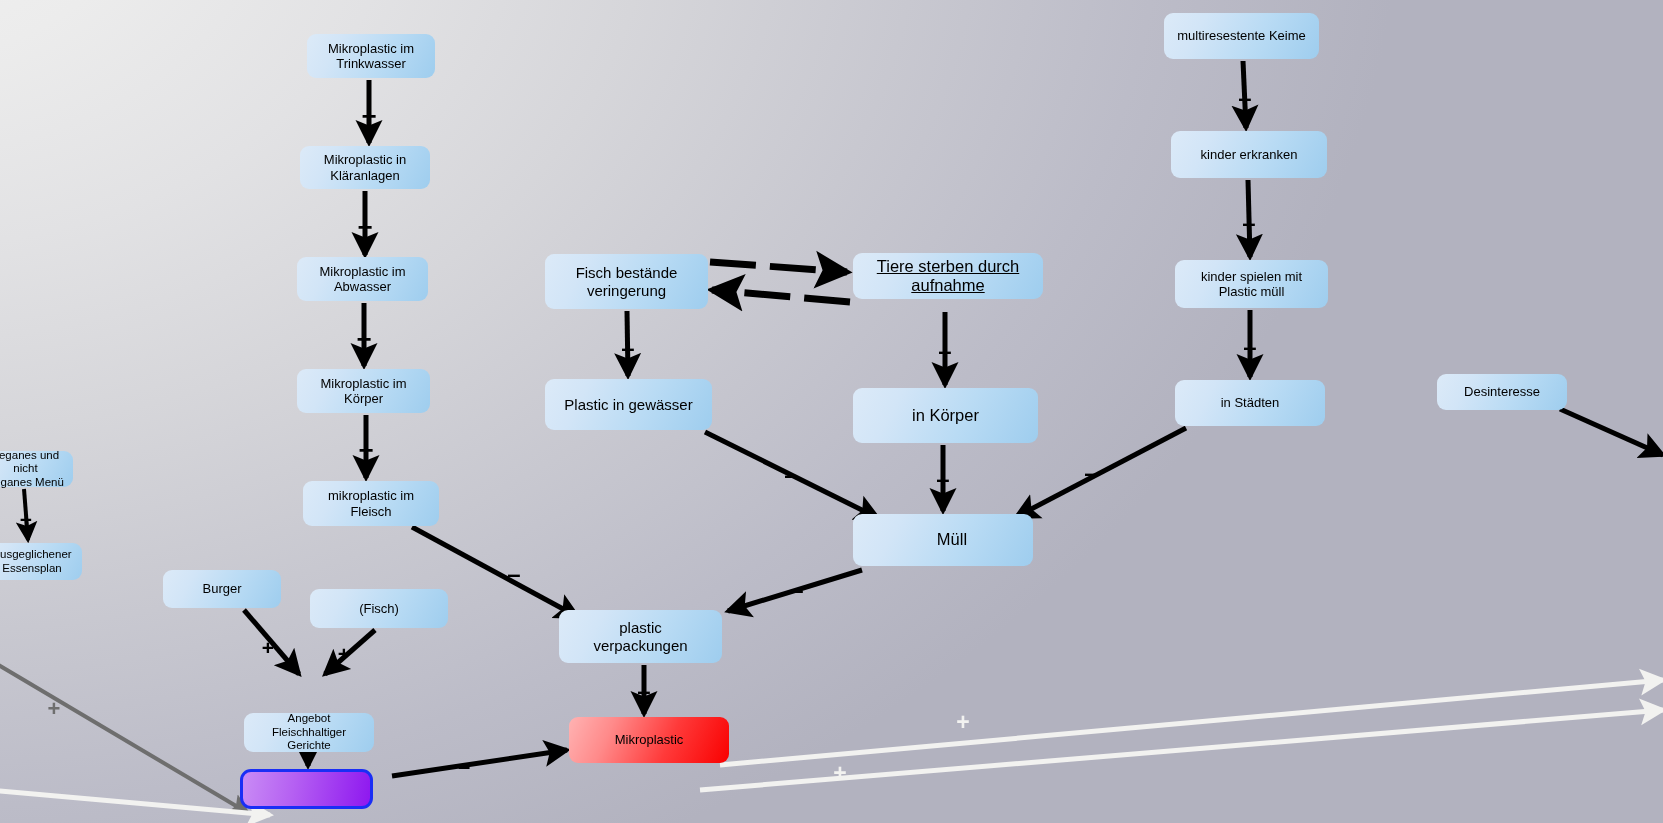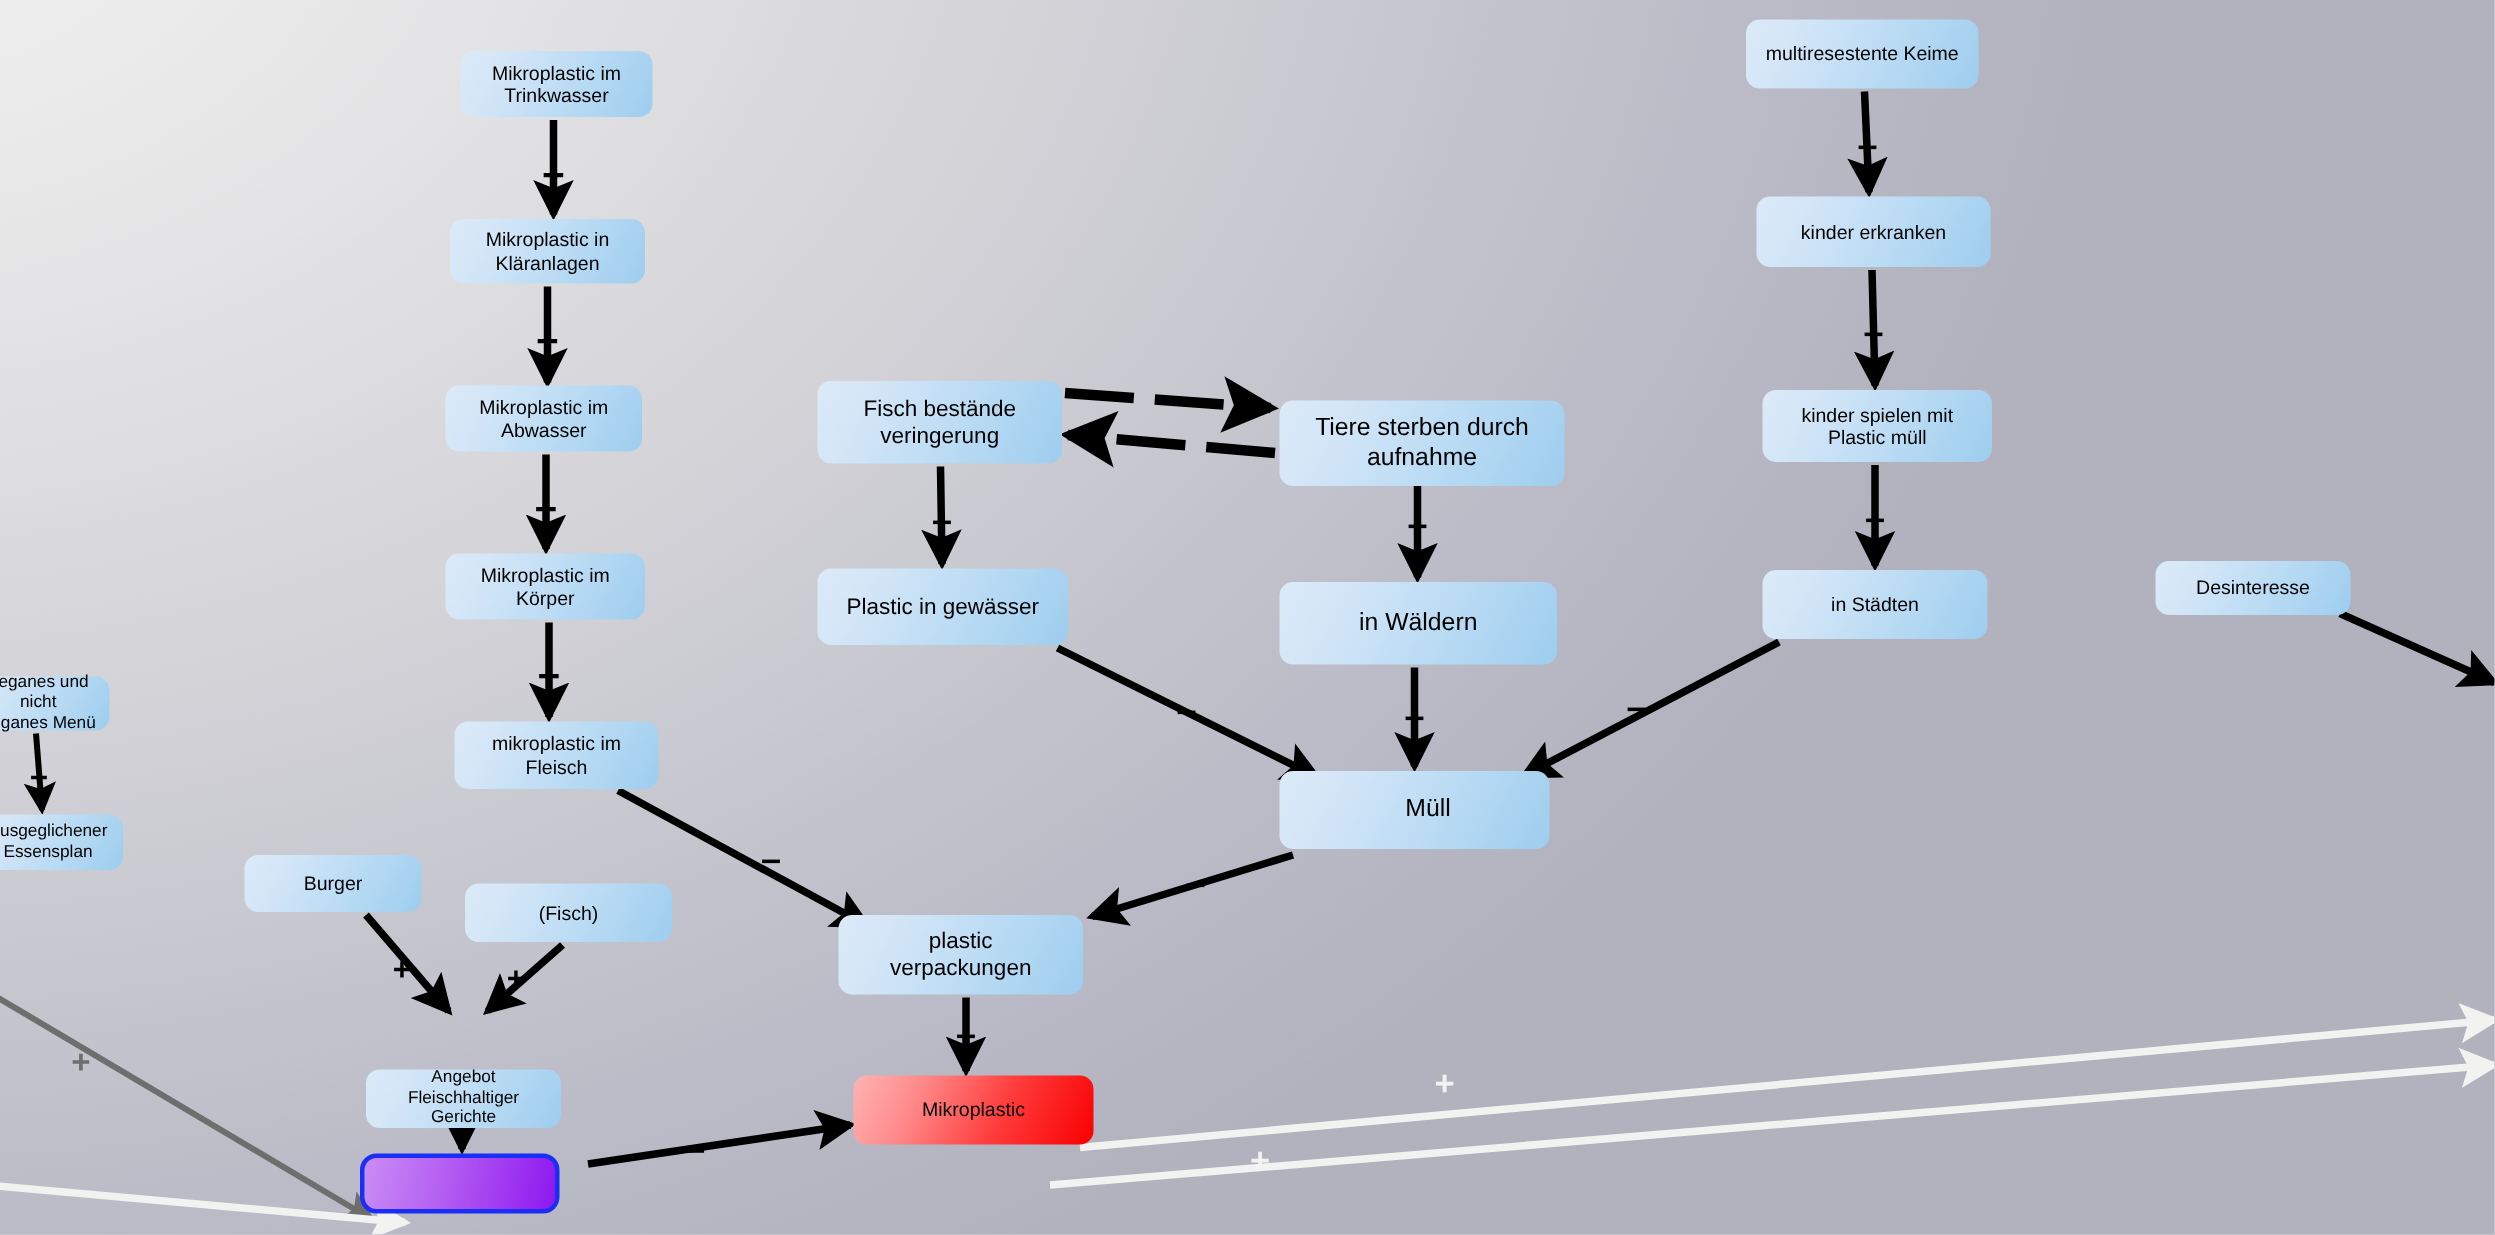--- a/index.html
+++ b/index.html
@@ -199,25 +199,25 @@
       </div>
       <div class="node fs-lg" style="left: 545px; top: 379px; width: 167px; height: 51px;">
         <span class="node-label">Plastic in gewässer</span>
       </div>
       <div class="node fs-lg" style="left: 559px; top: 610px; width: 163px; height: 53px;">
         <span class="node-label">plastic<br>verpackungen</span>
       </div>
       <div class="node red fs-md" style="left: 569px; top: 717px; width: 160px; height: 46px;">
         <span class="node-label">Mikroplastic</span>
       </div>
-      <div class="node fs-xl" style="left: 853px; top: 267px; width: 190px; height: 57px;">
+      <div class="node fs-xl" style="left: 853px; top: 253px; width: 190px; height: 46px; text-decoration: underline;">
         <span class="node-label">Tiere sterben durch<br>aufnahme</span>
       </div>
       <div class="node fs-xl" style="left: 853px; top: 388px; width: 185px; height: 55px;">
-        <span class="node-label">in Wäldern</span>
+        <span class="node-label">in Körper</span>
       </div>
       <div class="node fs-xl" style="left: 853px; top: 514px; width: 180px; height: 52px; padding-left: 24px;">
         <span class="node-label">Müll</span>
       </div>
       <div class="node fs-md" style="left: 1164px; top: 13px; width: 155px; height: 46px;">
         <span class="node-label">multiresestente Keime</span>
       </div>
       <div class="node fs-md" style="left: 1171px; top: 131px; width: 156px; height: 47px;">
         <span class="node-label">kinder erkranken</span>
       </div>

